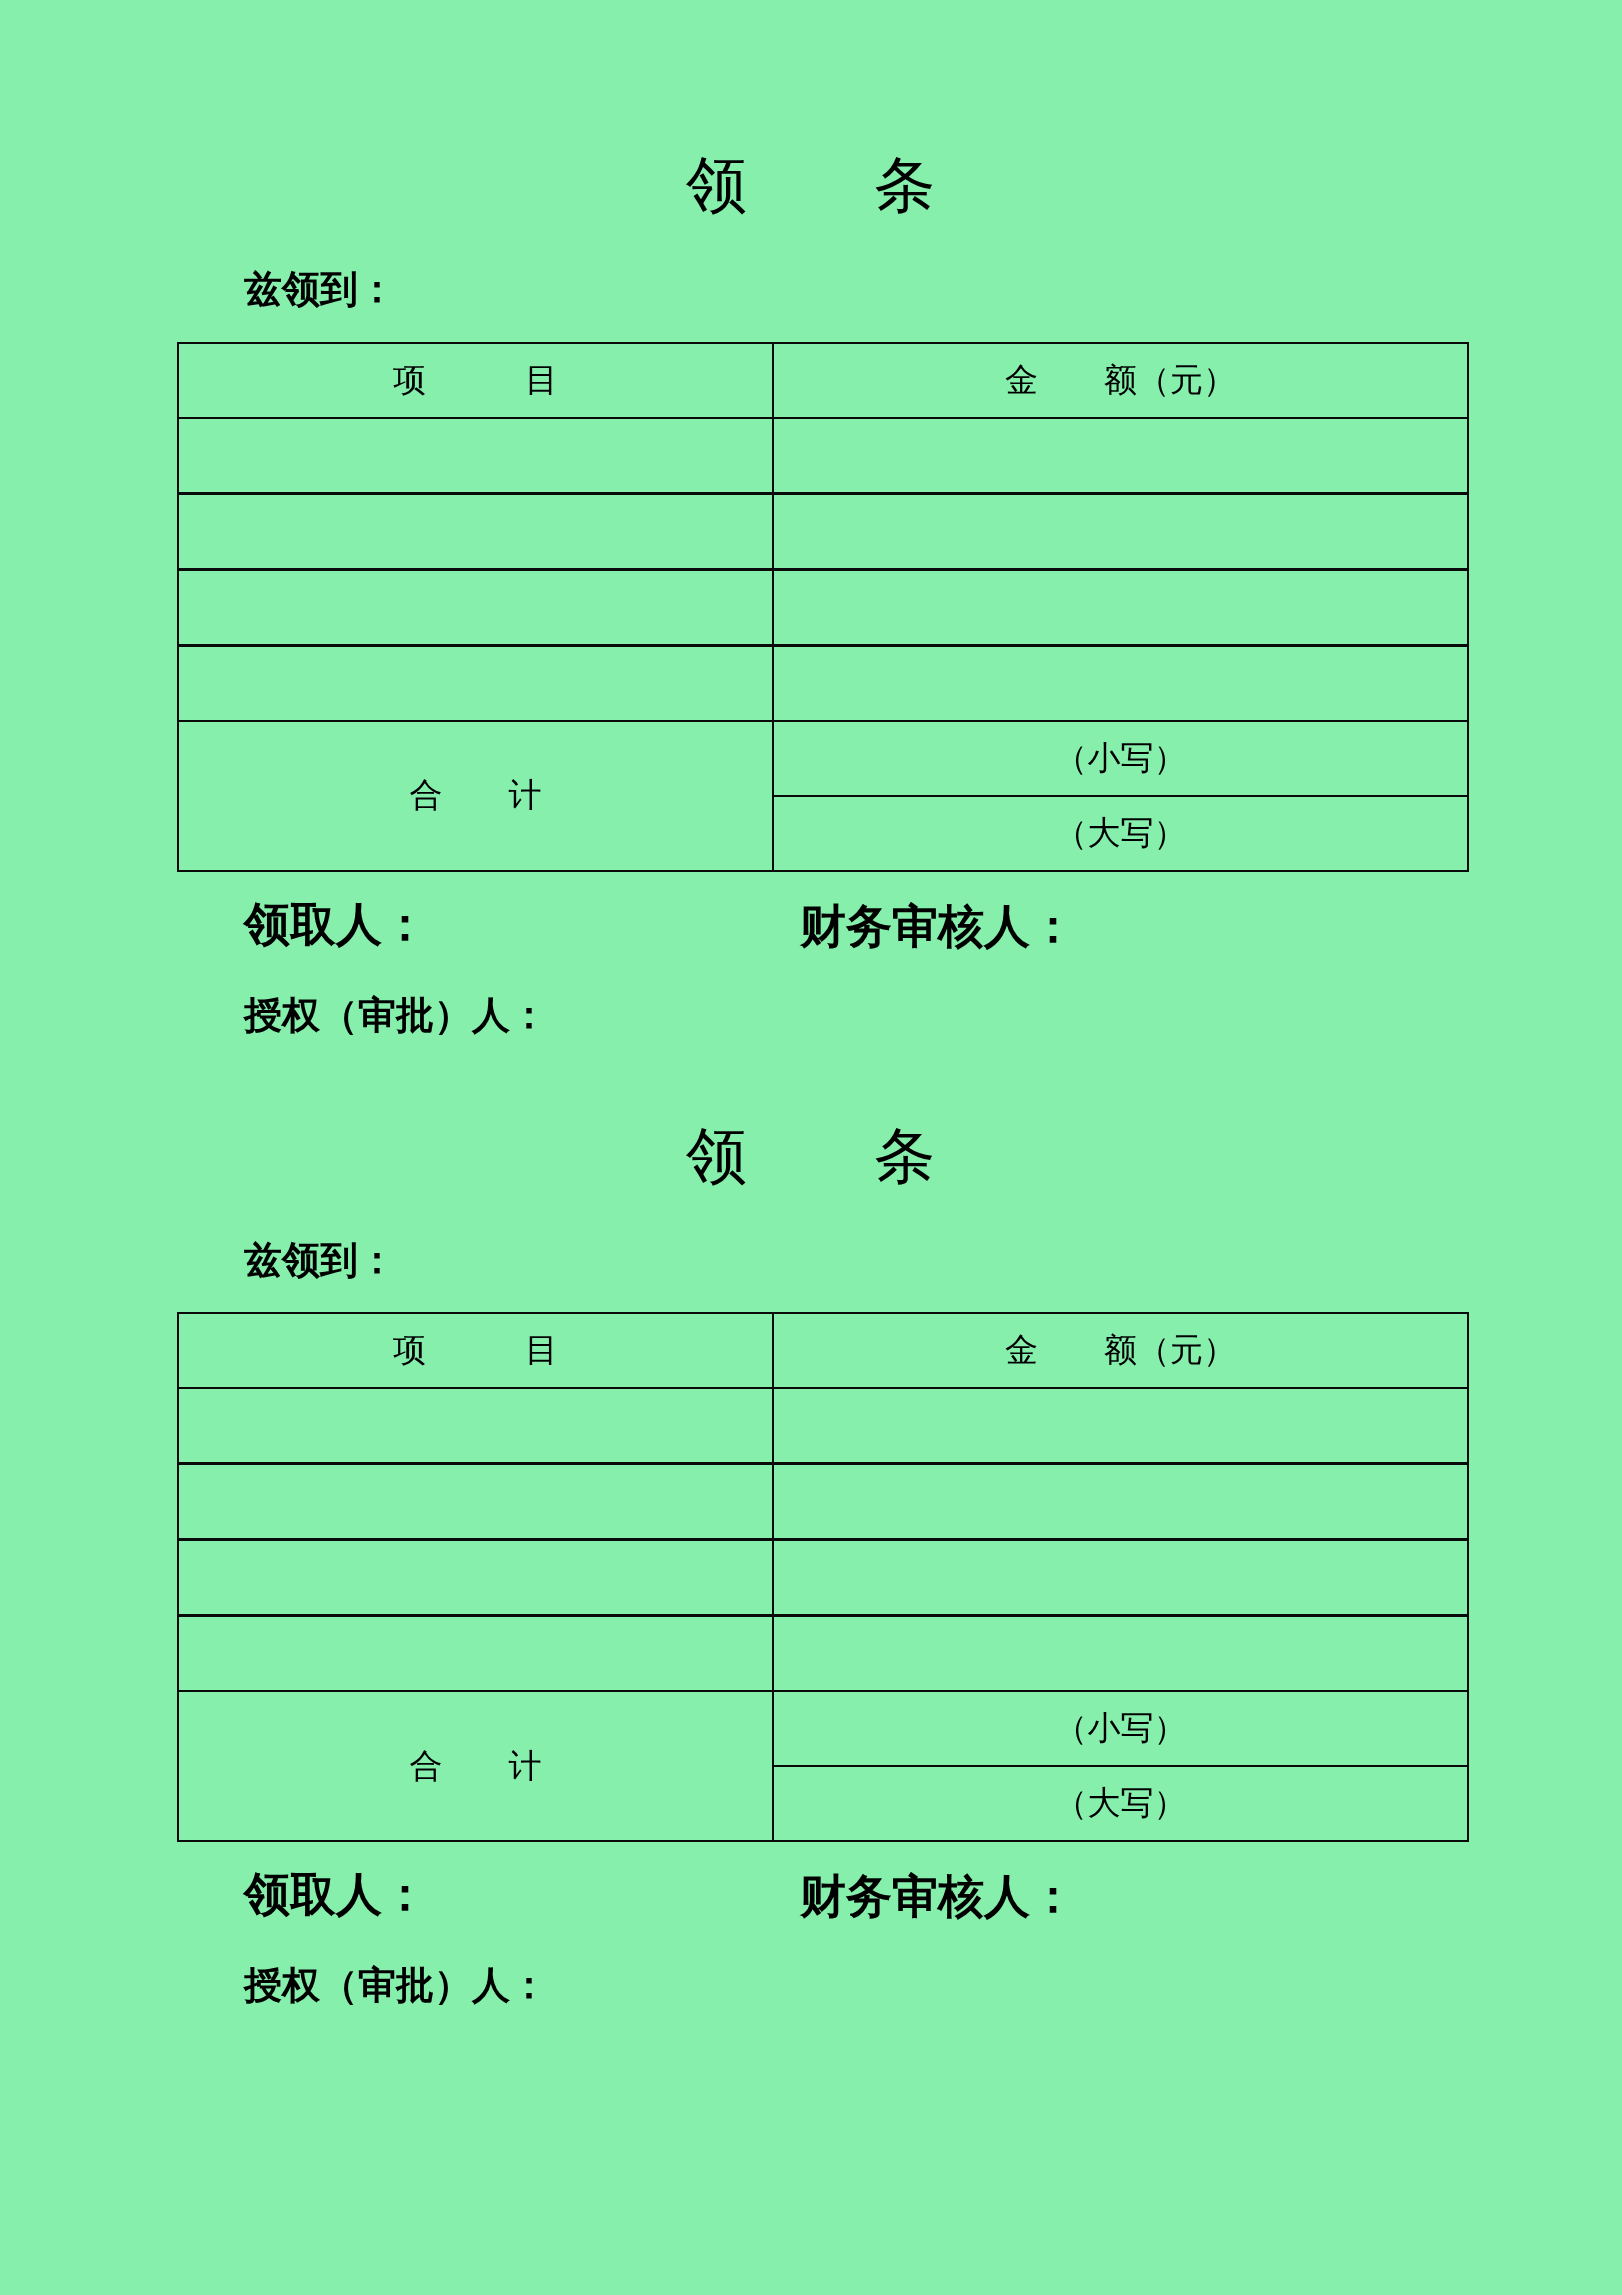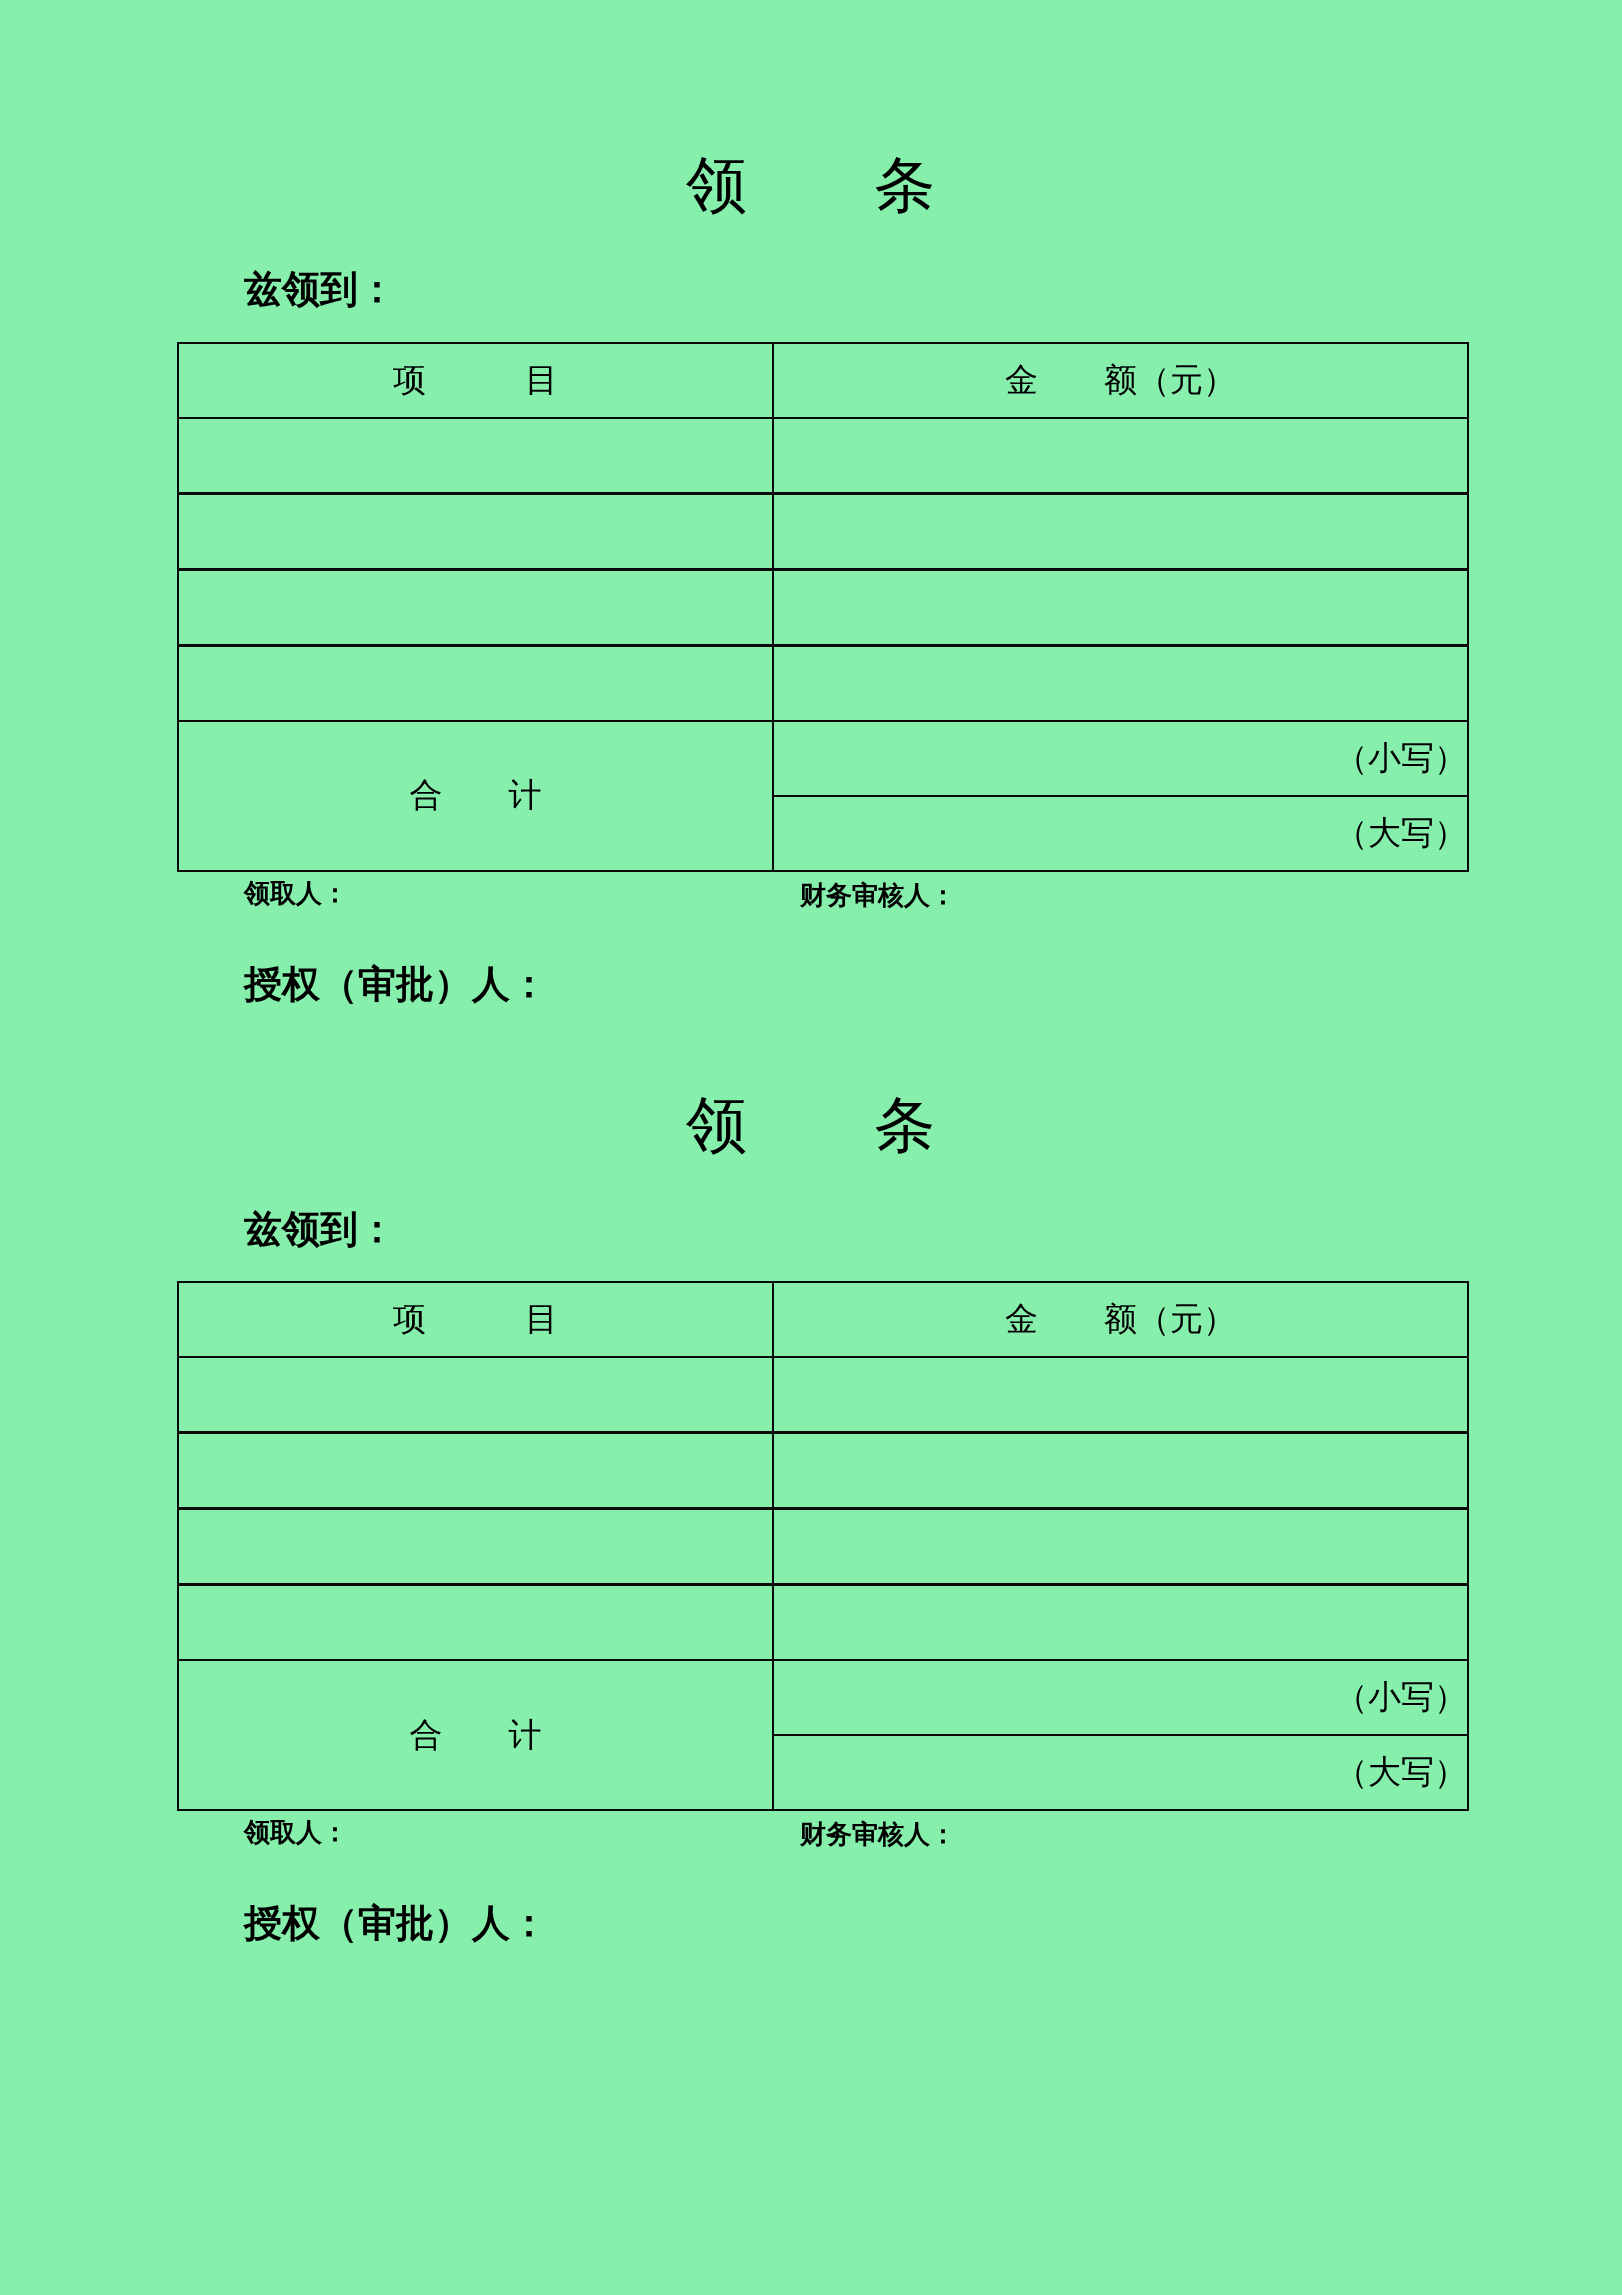--- a/index.html
+++ b/index.html
@@ -57,30 +57,31 @@
   }
   tr.blank-row td { height: 73px; }
   tr.blank-row.thick td { border-bottom-width: 3.5px; }
   tr.blank-row.last td  { border-bottom-width: 1.7px; }
   td.total-cell {
     text-align: center;
     vertical-align: middle;
   }
   td.amount-words-cell {
     height: 73px;
-    text-align: right;
+    text-align: center;
     padding-left: 28px;
     border-bottom-width: 1.7px;
     border-top-width: 1.7px;
     border-radius: 27px;
   }
   .sign-row {
     position: relative;
     height: 44px;
-    font-size: 26px;
+    margin-top: 31px;
+    font-size: 46px;
     line-height: 44px;
     font-weight: 700;
   }
   .sign-row .sign-left  { position: absolute; left: 244px; top: 0; }
   .sign-row .sign-right { position: absolute; left: 800px; top: 2px; }
   .auth-row {
     margin: 46px 0 0 244px;
     font-size: 38px;
     line-height: 44px;
     font-weight: 700;

